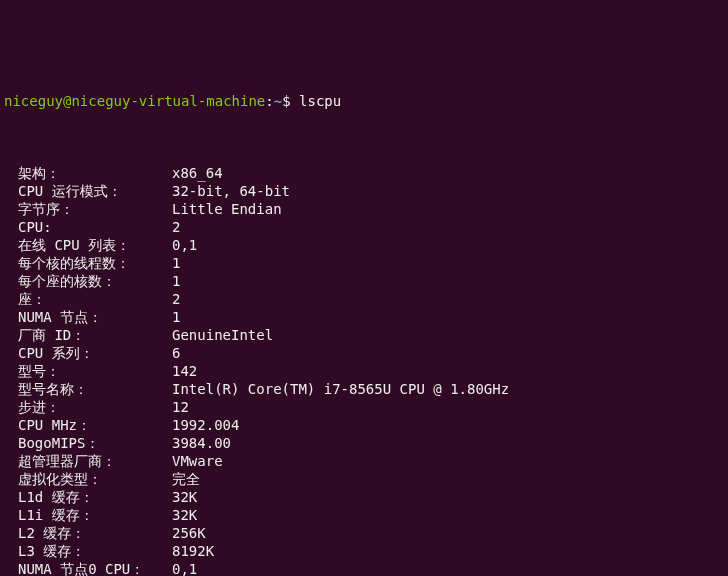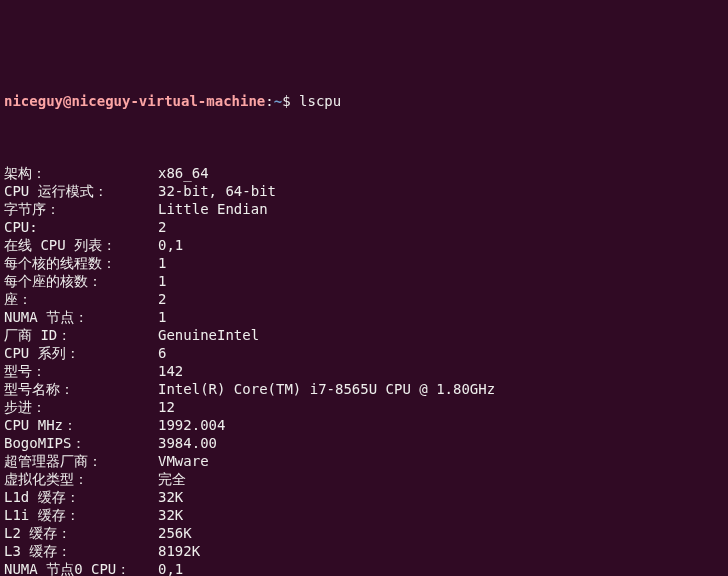--- a/index.html
+++ b/index.html
@@ -9,24 +9,24 @@
     font-family: "DejaVu Sans Mono", "Ubuntu Mono", monospace;
     font-size: 14px;
     line-height: 18px;
     width: 728px;
     height: 576px;
     overflow: hidden;
     padding: 2px 4px;
     white-space: pre-wrap;
     word-break: break-all;
   }
-  .user { color: #fca5a5; font-weight: bold; }
+  .user { color: #84cc16; font-weight: normal; }
   .path { color: #729fcf; font-weight: bold; }
   .cmd  { color: #eeeeec; }
-  .row  { white-space: pre; }
+  .row  { white-space: pre; margin-left: 14px; }
   .label { display: inline-block; min-width: 154px; }
 </style>
 </head>
 <body>
 
 
 
 
 <div><span class="user">niceguy@niceguy-virtual-machine</span><span>:</span><span class="path">~</span><span class="cmd">$ </span><span class="cmd">lscpu</span></div>
 

